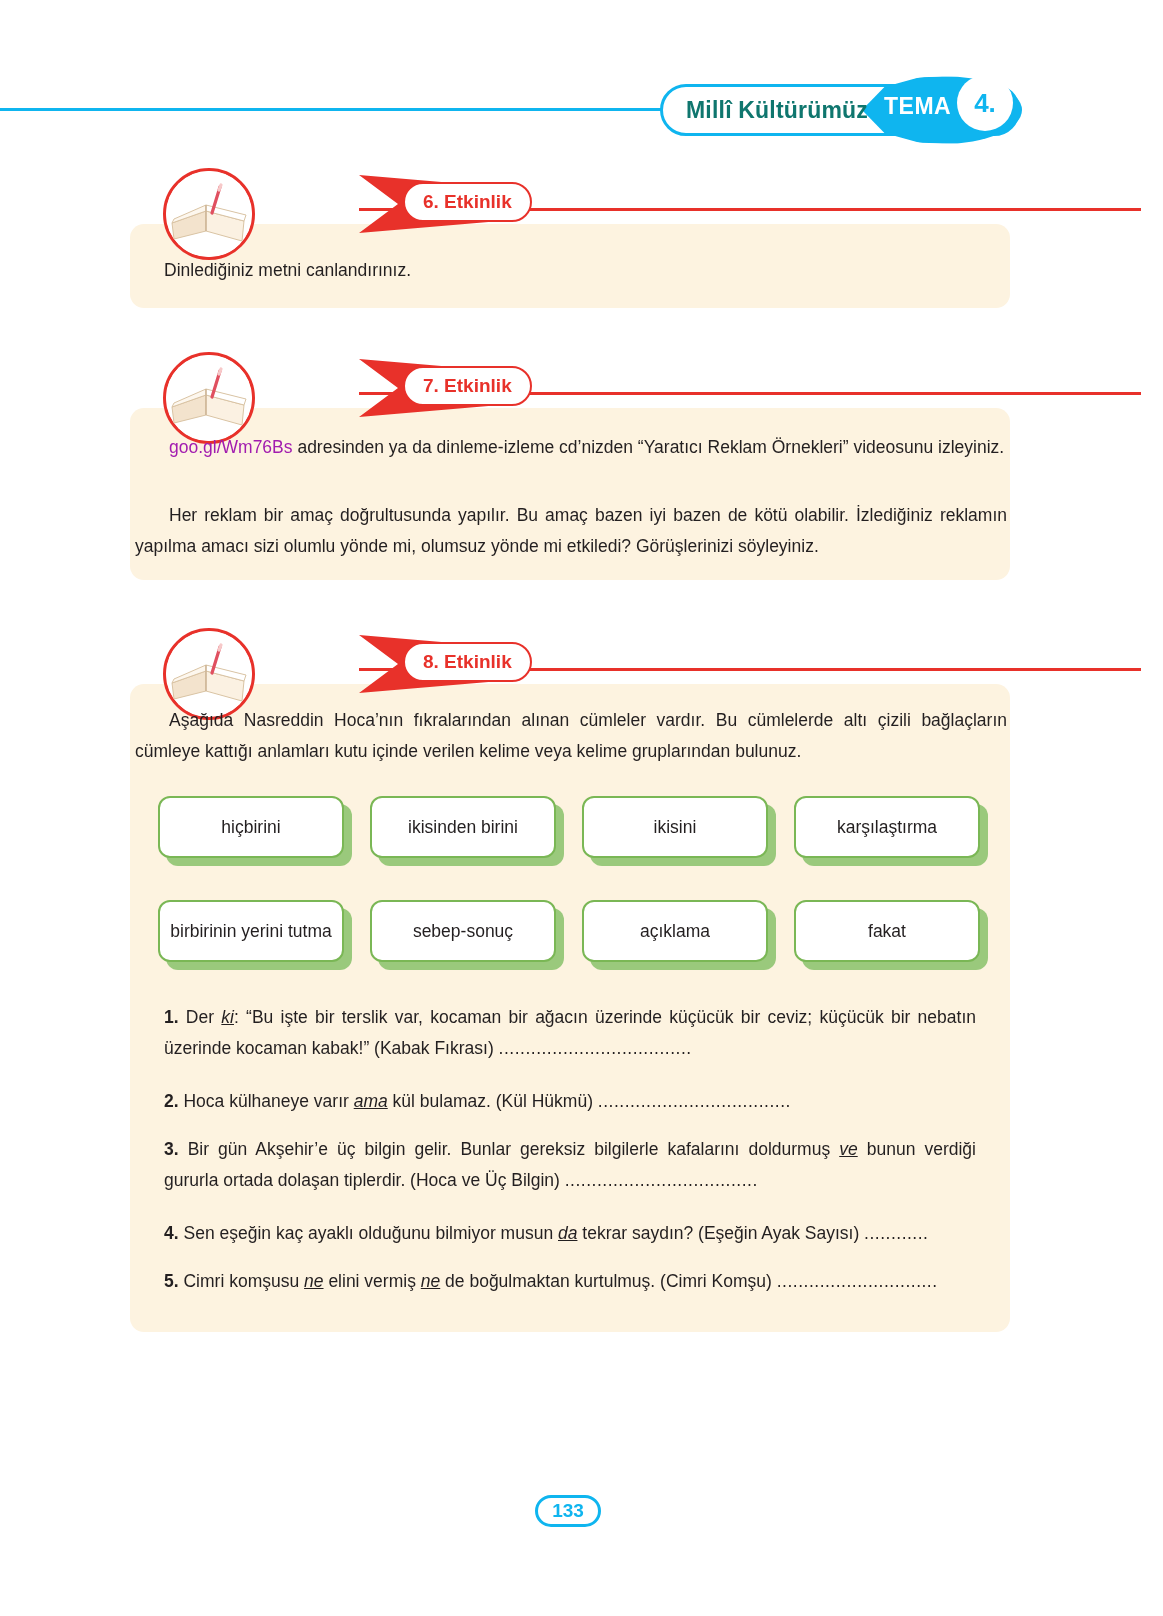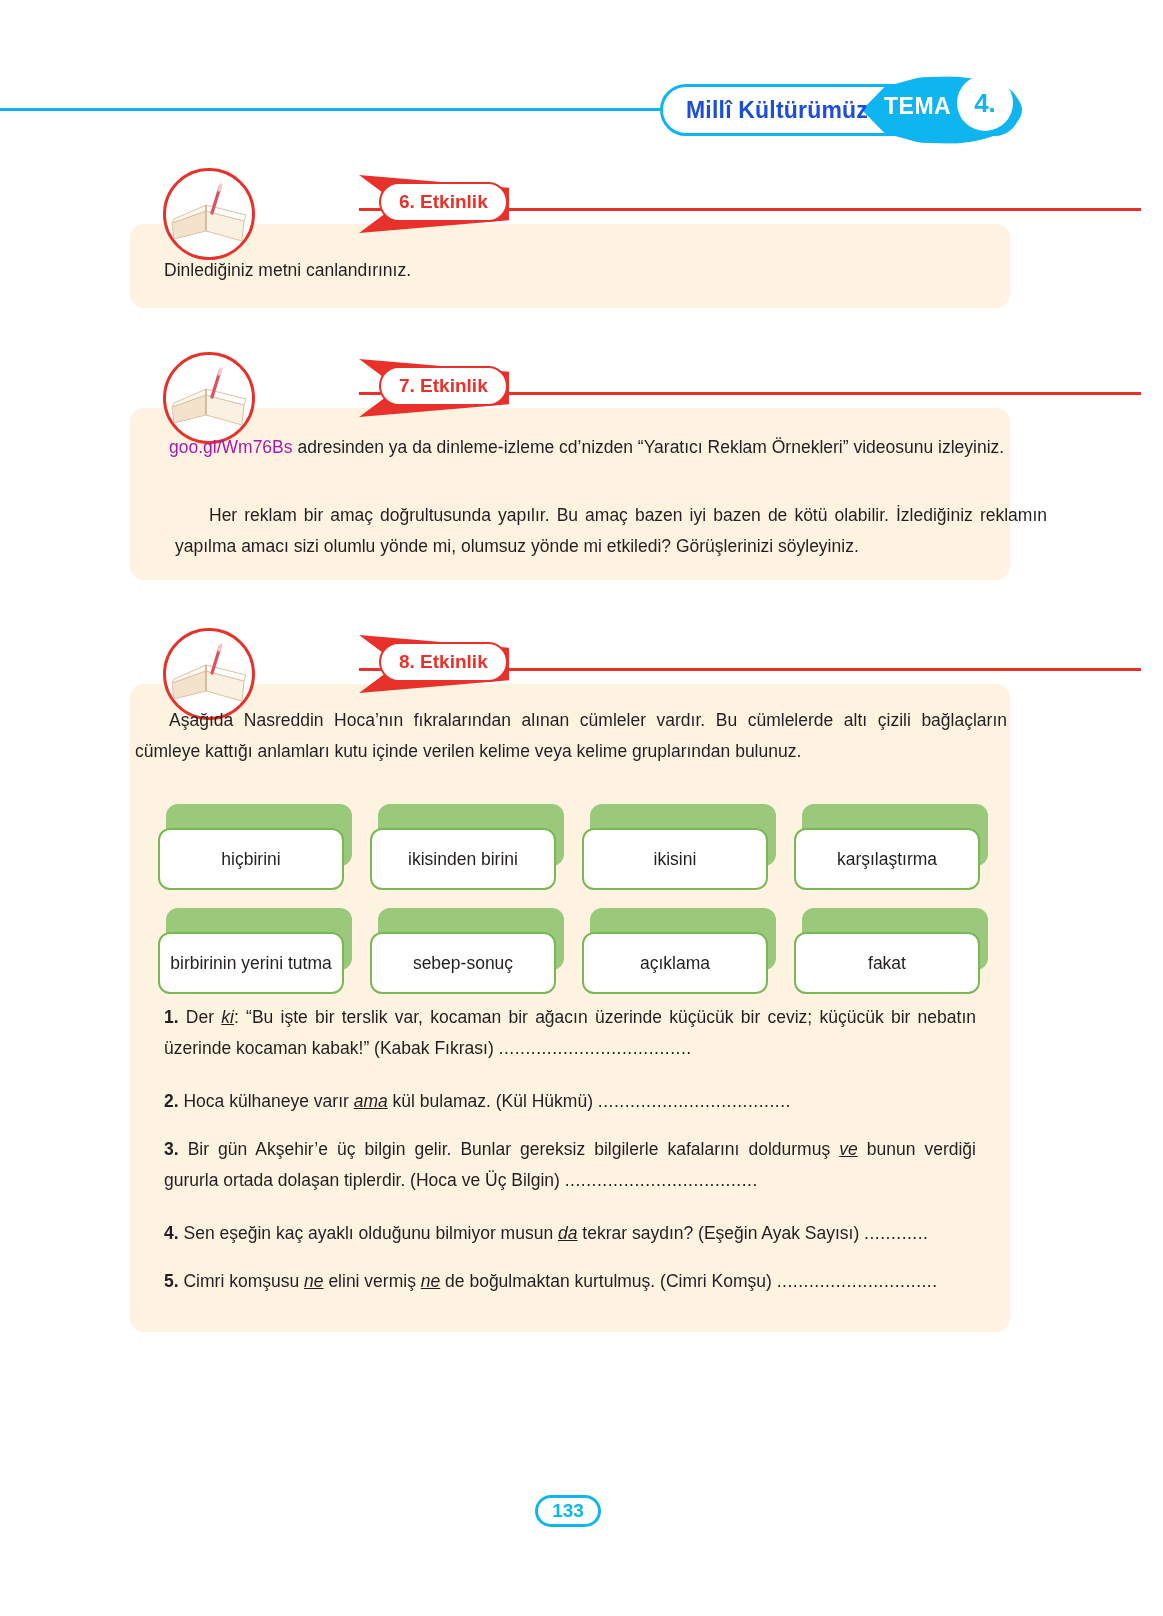--- a/index.html
+++ b/index.html
@@ -34,21 +34,21 @@
     width: 360px; height: 52px;
     border: 3px solid #0fb5ef;
     border-radius: 26px;
     background: #ffffff;
   }
   .topbar-title {
     position: absolute;
     left: 686px; top: 19px;
     font-size: 23px;
     font-weight: bold;
-    color: #1d4ed8;
+    color: #0f766e;
     letter-spacing: .2px;
     white-space: nowrap;
   }
   .tema-blob {
     position: absolute;
     left: 862px; top: -2px;
     width: 160px; height: 68px;
     background: #0fb5ef;
     border-radius: 50% 50% 50% 50% / 50% 50% 50% 50%;
     clip-path: polygon(0% 50%, 14% 16%, 36% 2%, 66% 0%, 90% 10%, 100% 34%,
@@ -96,21 +96,21 @@
   }
   .act-arrow {
     position: absolute;
     left: 196px; top: 7px;
     width: 150px; height: 58px;
     background: #e8312a;
     clip-path: polygon(0% 0%, 100% 22%, 100% 78%, 0% 100%, 26% 50%);
   }
   .act-pill {
     position: absolute;
-    left: 216px; top: 14px;
+    left: 240px; top: 14px;
     height: 40px;
     padding: 0 18px;
     border: 2px solid #e8312a;
     border-radius: 20px;
     background: #ffffff;
     display: flex; align-items: center; justify-content: center;
   }
   .act-pill-label {
     font-size: 19px;
     font-weight: bold;
@@ -155,21 +155,20 @@
     width: 186px; height: 62px;
     background: #ffffff;
     border: 2.5px solid #7ab755;
     border-radius: 12px;
     display: flex; align-items: center; justify-content: center;
     text-align: center;
     font-size: 17.5px;
     line-height: 24px;
     color: #231f20;
     padding: 0 6px;
-    margin-top: 32px;
   }
 
   
   .qline {
     position: absolute;
     left: 130px;
     width: 880px;
     padding: 0 34px;
     font-size: 17.5px;
     line-height: 31px;
@@ -250,21 +249,21 @@
       <path d="M40 34 L80 44 L78 50 L40 40 Z" fill="#ffffff" stroke="#d9c3a3" stroke-width="1"></path>
       <line x1="40" y1="34" x2="40" y2="60" stroke="#cbb294" stroke-width="1.3"></line>
       <line x1="54" y1="16" x2="46" y2="42" stroke="#e05060" stroke-width="3.2" stroke-linecap="round"></line>
       <line x1="55" y1="14" x2="53" y2="19" stroke="#f7c9c9" stroke-width="3.2" stroke-linecap="round"></line>
     </svg>
   </div>
 </div>
 <div class="para" style="left:135px; top:432px; width:872px;">
   <span class="indent"></span><span class="link">goo.gl/Wm76Bs</span><span> adresinden ya da dinleme-izleme cd’nizden “Yaratıcı Reklam Örnekleri” videosunu izleyiniz.</span>
 </div>
-<div class="para" style="left:135px; top:500px; width:872px;margin-left:40px;">
+<div class="para" style="left:135px; top:500px; width:872px;">
   <span class="indent"></span><span>Her reklam bir amaç doğrultusunda yapılır. Bu amaç bazen iyi bazen de kötü olabilir. İzlediğiniz reklamın yapılma amacı sizi olumlu yönde mi, olumsuz yönde mi etkiledi? Görüşlerinizi söyleyiniz.</span>
 </div>
 
 <div class="act-panel" style="top:684px; height:648px;"></div>
 <div class="act-head" style="top:628px;">
   <div class="act-arrow"></div>
   <div class="act-rule"></div>
   <div class="act-pill">
     <span class="act-pill-label">8. Etkinlik</span>
   </div>

